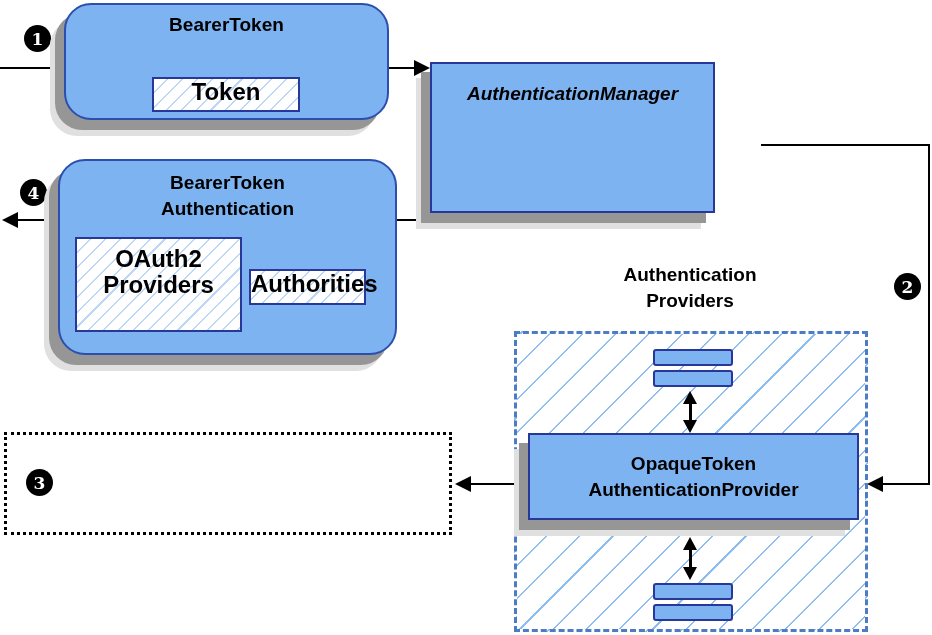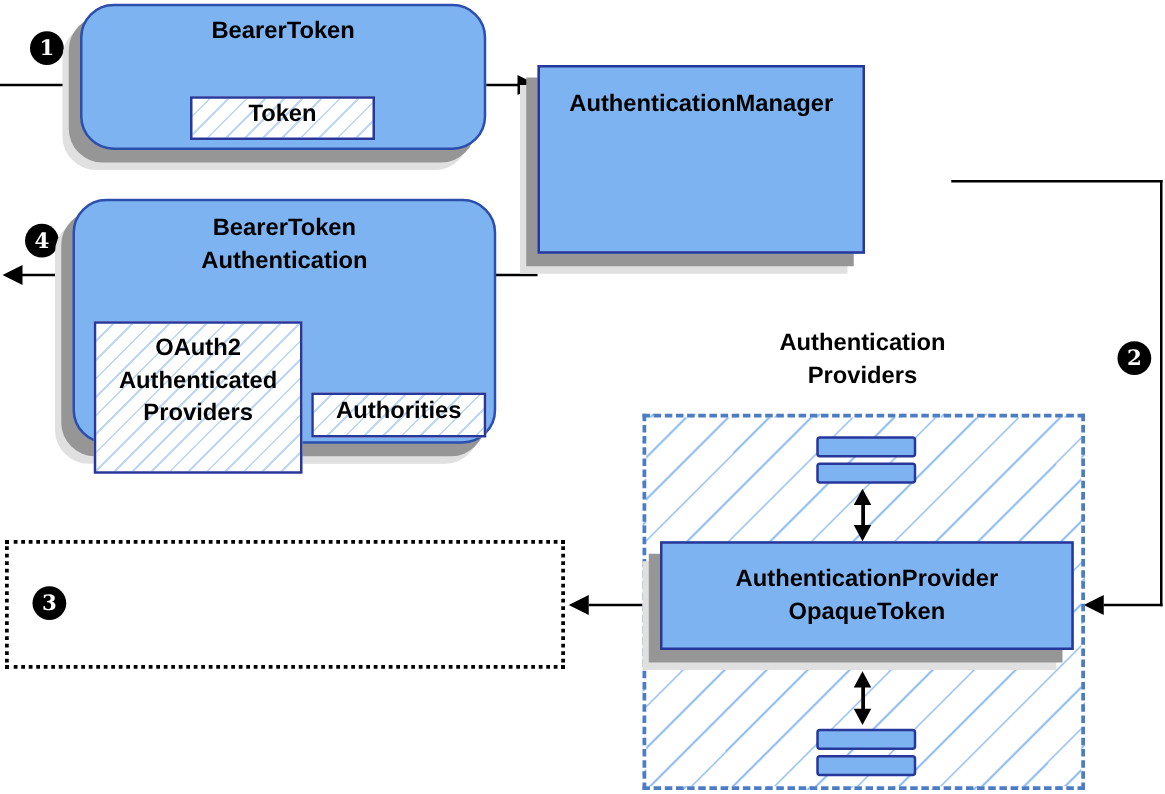--- a/index.html
+++ b/index.html
@@ -22,21 +22,21 @@
     font-family:"Liberation Sans",sans-serif;font-weight:bold;color:#000;
   }
   .node{position:absolute;box-sizing:border-box;background:var(--node-fill);
     border:2px solid var(--node-border);text-align:center;
     box-shadow:-9px 10px 0 0 var(--shadow-dark),-14px 16px 0 0 var(--shadow-light);}
   .rounded{border-radius:27px;border-color:var(--rounded-border);}
   .title{font-size:19px;line-height:26px;display:block;}
   .inner{position:absolute;box-sizing:border-box;background-color:#fff;
     border:2px solid var(--node-border);text-align:center;
     background-image:repeating-linear-gradient(135deg,transparent 0 9px,var(--hatch-small) 9px 10.5px);}
-  .inner .title{font-size:19px;}
+  .inner .title{font-size:24px;}
   .hline{position:absolute;height:2px;background:var(--line);}
   .vline{position:absolute;width:2px;background:var(--line);}
   .arr{position:absolute;width:0;height:0;}
   .arr-right{border-top:8px solid transparent;border-bottom:8px solid transparent;border-left:16px solid var(--line);}
   .arr-left{border-top:8px solid transparent;border-bottom:8px solid transparent;border-right:16px solid var(--line);}
   .badge{position:absolute;width:27px;height:27px;border-radius:50%;background:var(--badge-bg);
     color:var(--badge-text);display:flex;align-items:center;justify-content:center;
     font-family:"DejaVu Serif",serif;font-size:17px;font-weight:bold;}
   .group-dashed{position:absolute;box-sizing:border-box;border:3px dashed var(--dashed-border);
     background-color:#fff;
@@ -87,33 +87,32 @@
     <span>4</span>
   </div>
 
   <div class="node rounded" style="left:64px;top:3px;width:325px;height:117px;padding-top:7px;">
     <span class="title">BearerToken</span>
     <div class="inner" style="left:86px;top:72px;width:148px;height:35px;line-height:31px;">
       <span class="title">Token</span>
     </div>
   </div>
 
-  <div class="node" style="left:430px;top:52px;width:262px;height:151px;padding-top:17px;">
+  <div class="node" style="left:430px;top:62px;width:285px;height:151px;padding-top:17px;font-style:italic;">
     <span class="title">AuthenticationManager</span>
   </div>
 
   <div class="node rounded" style="left:58px;top:159px;width:339px;height:196px;padding-top:9px;">
     <span class="title">BearerToken</span>
     <span class="title">Authentication</span>
-    <div class="inner" style="left:15px;top:76px;width:167px;height:122px;padding-top:7px;margin-top:20px;">
+    <div class="inner" style="left:15px;top:76px;width:167px;height:95px;padding-top:7px;">
       <span class="title">OAuth2</span>
-      <span class="title">Authenticated</span>
       <span class="title">Providers</span>
     </div>
-    <div class="inner" style="left:189px;top:108px;width:140px;height:36px;line-height:32px;margin-top:45px;">
+    <div class="inner" style="left:189px;top:108px;width:117px;height:36px;line-height:32px;">
       <span class="title">Authorities</span>
     </div>
   </div>
 
   <div class="label-block" style="left:595px;top:262px;width:190px;">
     <span style="display:block;">Authentication</span>
     <span style="display:block;">Providers</span>
   </div>
 
   <div class="group-dashed" style="left:514px;top:331px;width:354px;height:301px;"></div>
@@ -121,22 +120,22 @@
   <div class="slot-bar" style="left:653px;top:349px;"></div>
   <div class="slot-bar" style="left:653px;top:370px;"></div>
 
   <div class="bidi" style="left:682px;top:391px;height:42px;">
     <div class="tip-up"></div>
     <div class="shaft"></div>
     <div class="tip-down"></div>
   </div>
 
   <div class="node" style="left:528px;top:433px;width:331px;height:87px;padding-top:16px;">
+    <span class="title">OpaqueToken</span>
     <span class="title">AuthenticationProvider</span>
-    <span class="title">OpaqueToken</span>
   </div>
 
   <div class="bidi" style="left:682px;top:537px;height:43px;">
     <div class="tip-up"></div>
     <div class="shaft"></div>
     <div class="tip-down"></div>
   </div>
 
   <div class="slot-bar" style="left:653px;top:583px;"></div>
   <div class="slot-bar" style="left:653px;top:604px;"></div>

